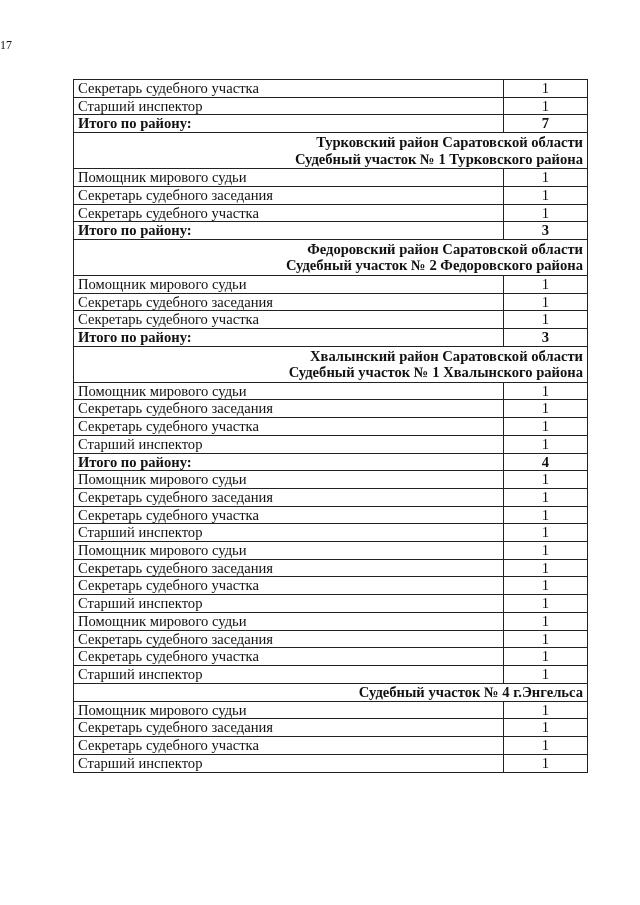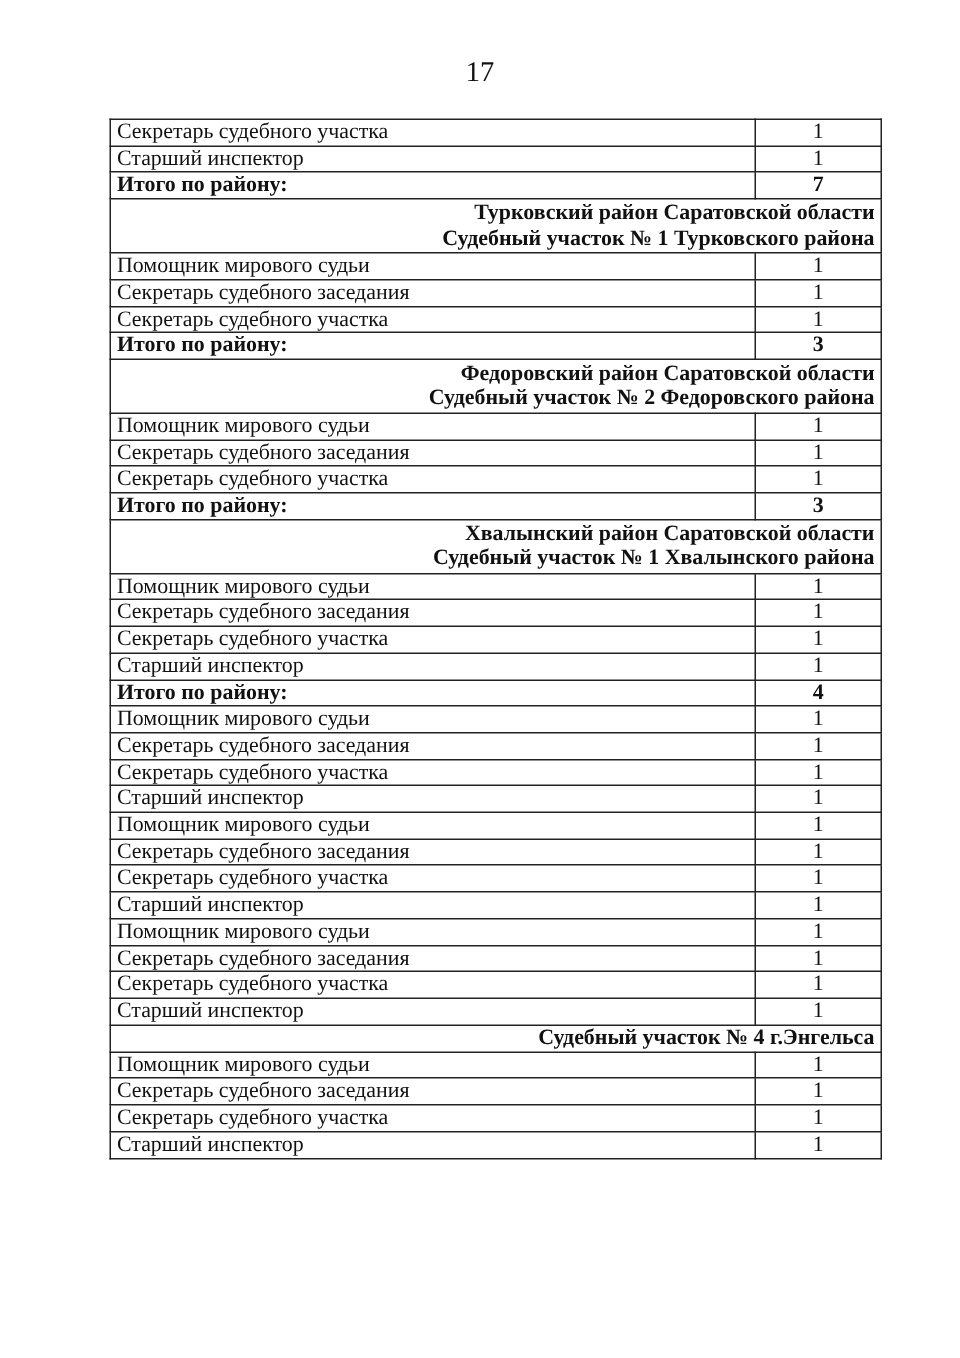--- a/index.html
+++ b/index.html
@@ -1,19 +1,19 @@
 <!DOCTYPE html>
 <html><head>
   <meta charset="utf-8">
   <style>
     html, body { margin: 0; padding: 0; background: #ffffff; }
     body { width: 640px; height: 905px; position: relative; overflow: hidden;
            font-family: "Liberation Serif", "DejaVu Serif", serif; color: #111; }
-    .page-number { position: absolute; top: 38px; left: 0; width: 640px; text-align: center;
-                   font-size: 19px; }
+    .page-number { position: absolute; top: 38px; left: 0; width: 640px; text-align: left;
+                   font-size: 12px; }
     table.staff { position: absolute; top: 79px; left: 73px; width: 514px;
                   border-collapse: collapse; table-layout: fixed; }
     table.staff td { border: 1px solid #222; padding: 0 4px; height: 16.7px; line-height: 16.7px;
                      font-size: 14.6px; white-space: nowrap; overflow: hidden; }
     col.c-name { width: 430px; }
     col.c-count { width: 84px; }
     td.count { text-align: center; }
     td.total-label { font-weight: bold; padding-left: 44px; margin-top: 40px; }
     td.total-count { font-weight: bold; text-align: center; }
     td.heading { font-weight: bold; text-align: right; line-height: 17.5px; padding: 0; }

